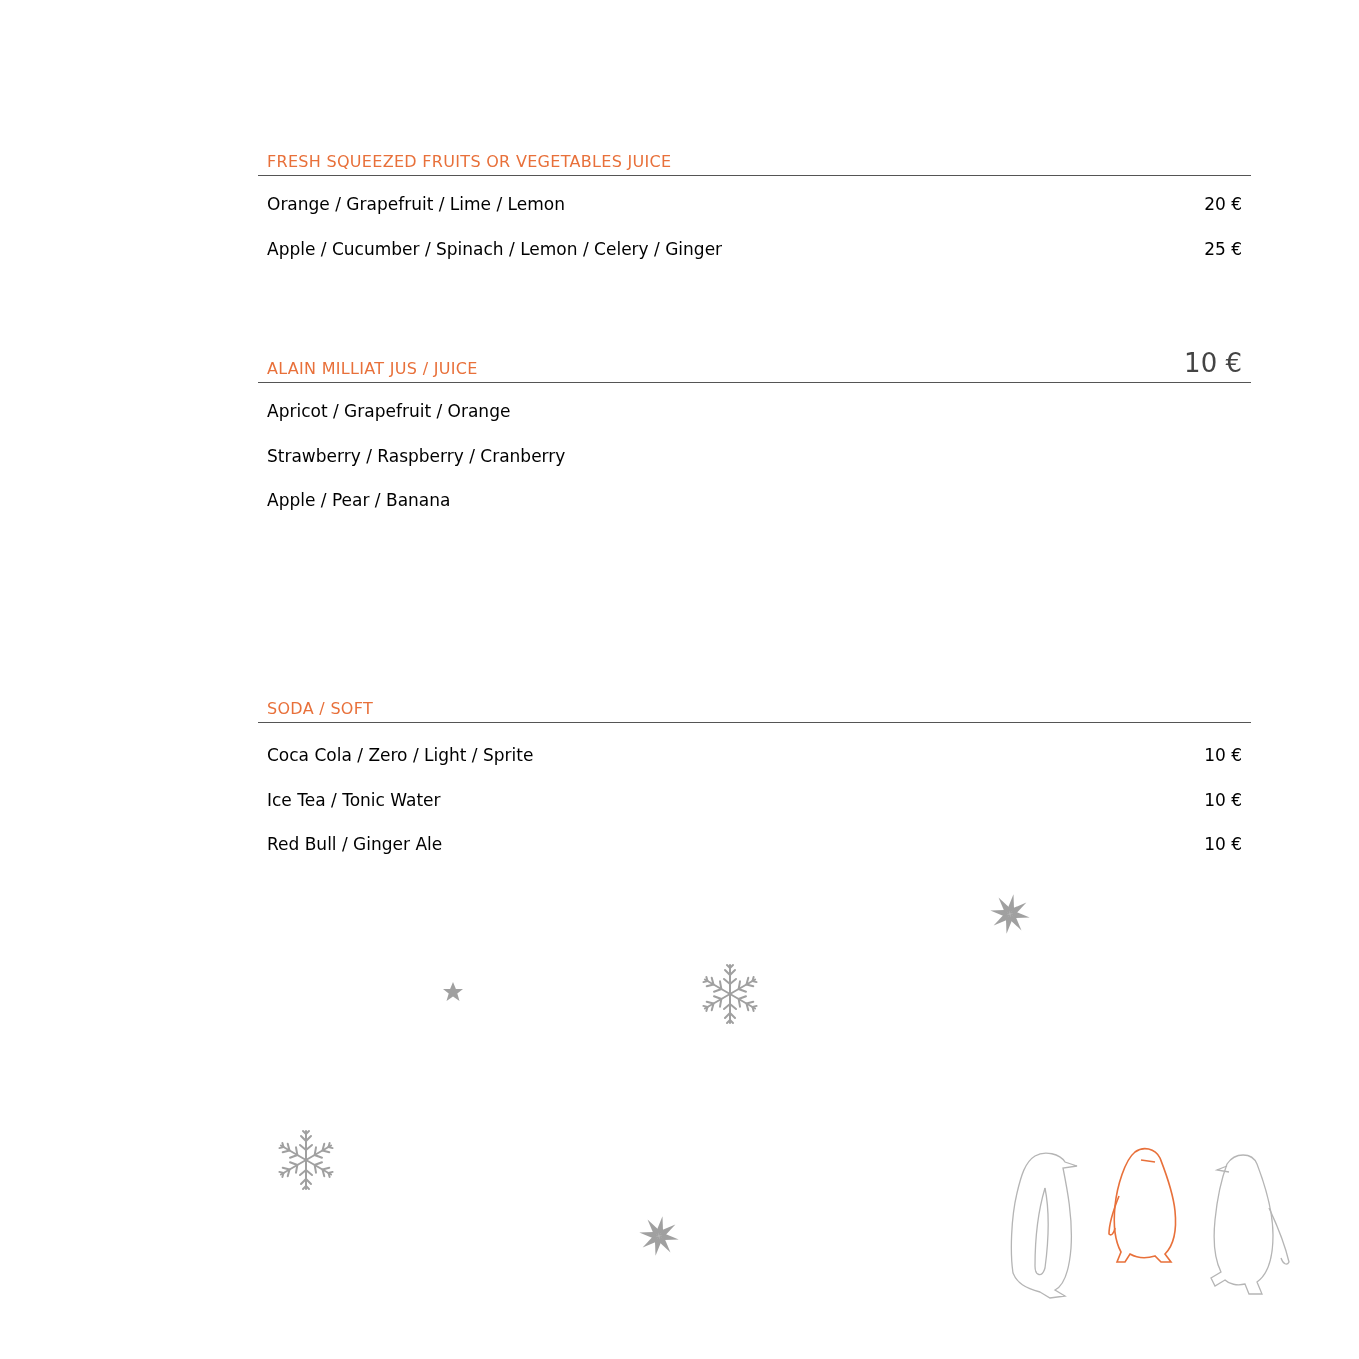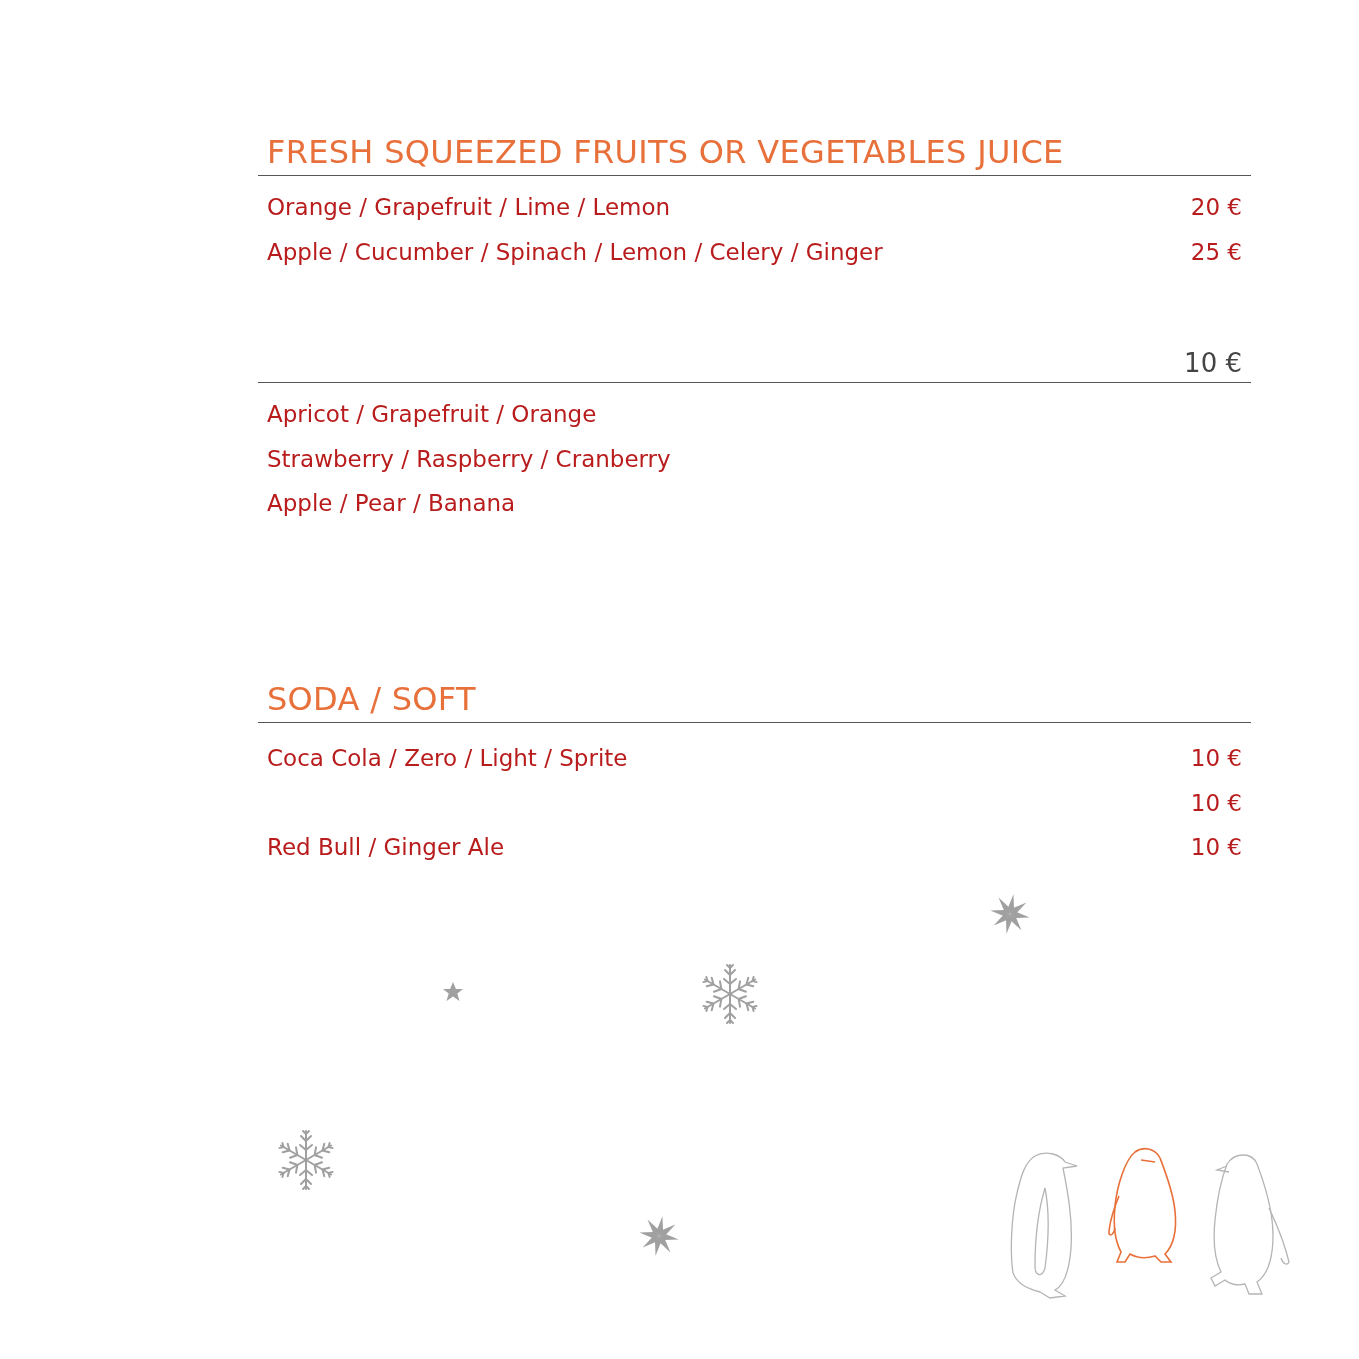--- a/index.html
+++ b/index.html
@@ -1,24 +1,24 @@
 <!DOCTYPE html>
 <html><head>
 <meta charset="utf-8">
 <style>
   html, body { margin:0; padding:0; background:#ffffff; }
   body { width:1359px; height:1359px; position:relative; overflow:hidden;
          font-family:"DejaVu Sans", "Liberation Sans", sans-serif; }
   .section { position:absolute; left:258px; width:993px; }
   .sec-head { position:relative; height:40px; border-bottom:1.5px solid #555; }
   .sec-title { position:absolute; left:9px; bottom:4px; color:#e8703a;
-               font-size:32px; letter-spacing:0.3px; font-weight:400; }
+               font-size:16px; letter-spacing:0.3px; font-weight:400; }
   .sec-price { position:absolute; right:9px; bottom:4px; color:#444;
                font-size:26px; }
-  .row { position:relative; height:44.5px; color:#b91c1c; font-size:23px;text-decoration:underline; }
+  .row { position:relative; height:44.5px; color:#000000; font-size:17px;text-decoration:underline; }
   .row .name { position:absolute; left:9px; top:0; }
   .row .price { position:absolute; right:9px; top:0; }
   .deco { position:absolute; }
 </style>
 </head>
 <body>
 
 <div class="section" style="top:135px;">
   <div class="sec-head">
     <span class="sec-title">FRESH SQUEEZED FRUITS OR VEGETABLES JUICE</span>
@@ -29,20 +29,21 @@
     <span class="price">20 €</span>
   </div>
   <div class="row">
     <span class="name">Apple / Cucumber / Spinach / Lemon / Celery / Ginger</span>
     <span class="price">25 €</span>
   </div>
 </div>
 
 <div class="section" style="top:342px;">
   <div class="sec-head">
+    <span class="sec-title">ALAIN MILLIAT JUS / JUICE</span>
     <span class="sec-price">10 €</span>
   </div>
   <div style="height:18px"></div>
   <div class="row">
     <span class="name">Apricot / Grapefruit / Orange</span>
   </div>
   <div class="row">
     <span class="name">Strawberry / Raspberry / Cranberry</span>
   </div>
   <div class="row">
@@ -53,20 +54,21 @@
 <div class="section" style="top:682px;">
   <div class="sec-head">
     <span class="sec-title">SODA / SOFT</span>
   </div>
   <div style="height:22px"></div>
   <div class="row">
     <span class="name">Coca Cola / Zero / Light / Sprite</span>
     <span class="price">10 €</span>
   </div>
   <div class="row">
+    <span class="name">Ice Tea / Tonic Water</span>
     <span class="price">10 €</span>
   </div>
   <div class="row">
     <span class="name">Red Bull / Ginger Ale</span>
     <span class="price">10 €</span>
   </div>
 </div>
 
 <svg class="deco" style="left:988px;top:892px" width="44" height="44" viewBox="-22 -22 44 44">
   <g fill="#a0a0a0">

